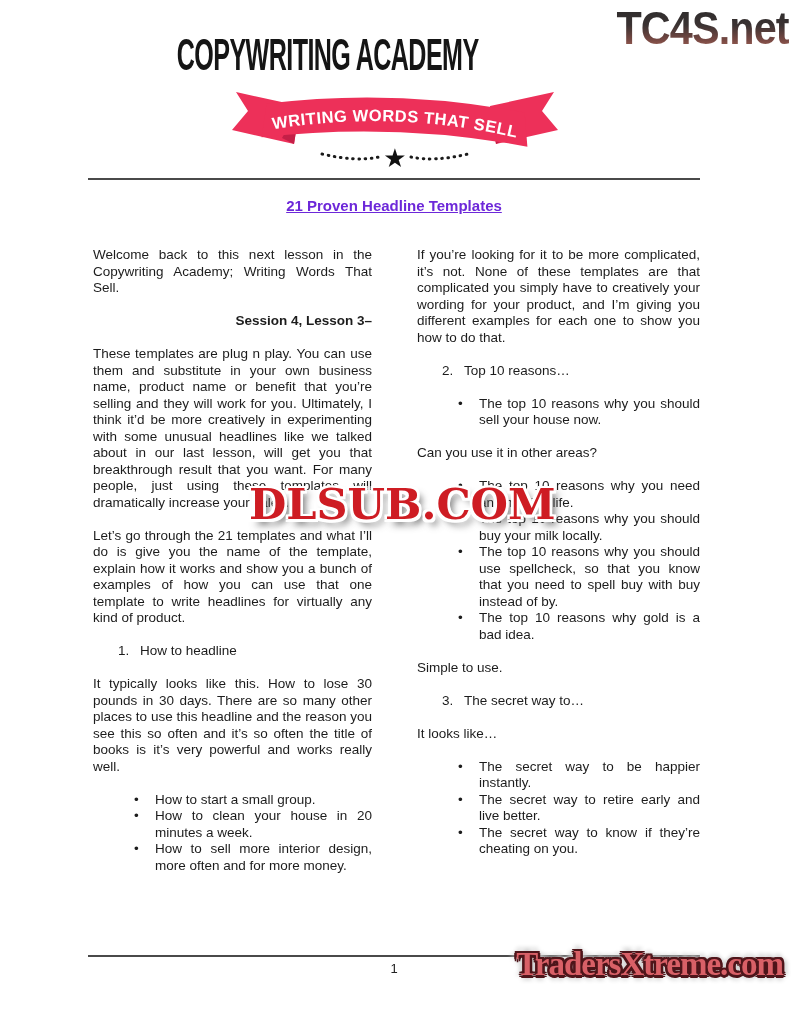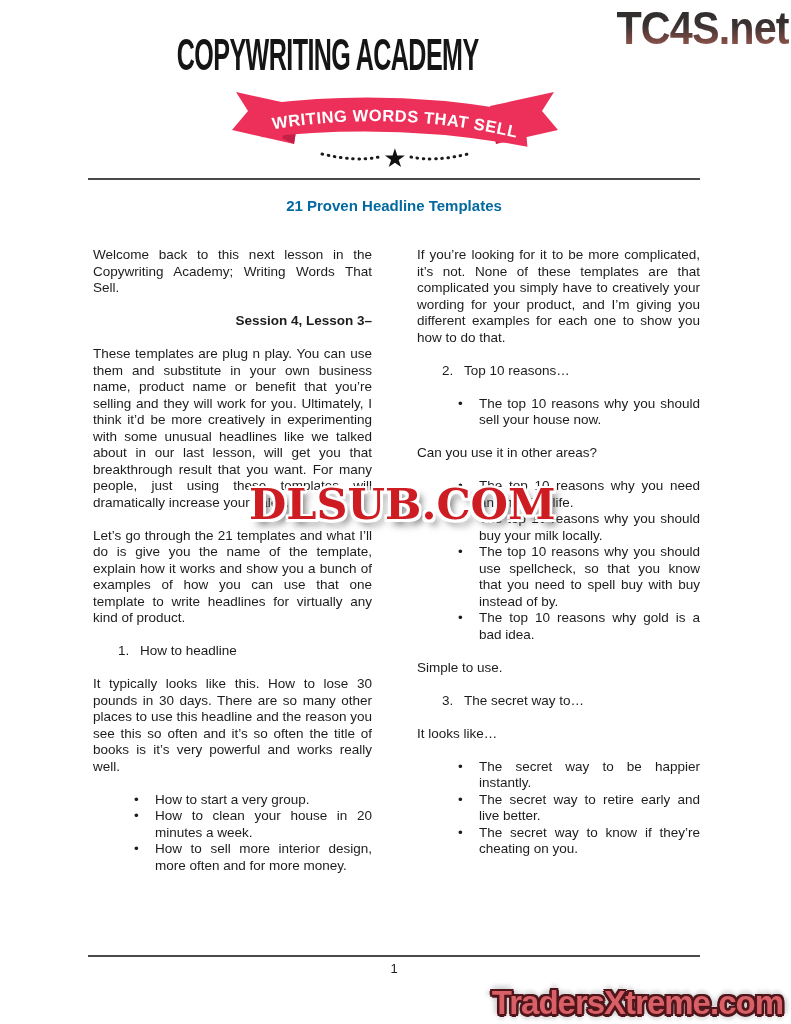--- a/index.html
+++ b/index.html
@@ -24,21 +24,21 @@
     -webkit-background-clip:text; background-clip:text; color:transparent;
     transform:scaleX(0.88); transform-origin:right top; letter-spacing:-1px;
   }
   .ribbon{position:absolute; top:82px; left:230px; width:330px; height:86px; z-index:4;}
   
   .rule{position:absolute; left:88px; width:612px; height:1.5px; background:#4a4a4a;}
   .rule-top{top:178px;}
   .rule-bottom{top:955px;}
   .doc-title{
     position:absolute; top:197px; left:88px; width:612px; text-align:center;
-    font-size:15px; font-weight:bold; color:#0369a1;
+    font-size:15px; font-weight:bold; color:#6d28d9;text-decoration:underline;
   }
   
   .columns{position:absolute; top:247px; left:93px; display:flex; gap:45px; font-size:13.5px; line-height:16.5px;}
   .col-left{width:279px;}
   .col-right{width:283px;}
   .para{margin:0 0 16.5px 0; text-align:justify; hyphens:none;}
   .para.bold{font-weight:bold; text-align:right;}
   .num-item{position:relative; padding-left:47px; margin:0 0 16.5px 0;}
   .num{position:absolute; left:25px; top:0;}
   ul.bullets{margin:0 0 16.5px 0; padding:0; list-style:none;}
@@ -49,27 +49,26 @@
     position:absolute; top:483px; left:249px; z-index:10;
     font-family:"DejaVu Serif", serif; font-weight:bold; font-size:43px; line-height:1;
     color:var(--dlsub-red,#ce1c23); letter-spacing:0px; white-space:nowrap;
     text-shadow:
       -2.5px -2.5px 0 #fff, 2.5px -2.5px 0 #fff, -2.5px 2.5px 0 #fff, 2.5px 2.5px 0 #fff,
       0 -2.5px 0 #fff, 0 2.5px 0 #fff, -2.5px 0 0 #fff, 2.5px 0 0 #fff,
       5px 6px 7px rgba(80,80,80,0.75);
   }
   .wm-traders{
     position:absolute; top:948px; right:8px; z-index:10;
-    font-family:Liberation Sans, sans-serif; font-weight:bold; font-size:33px; line-height:1;
+    font-family:Liberation Serif, serif; font-weight:bold; font-size:33px; line-height:1;
     color:var(--traders-red,#d96067); letter-spacing:-1px; white-space:nowrap;
     text-shadow:
       -2px -2px 0 #4e151a, 2px -2px 0 #4e151a, -2px 2px 0 #4e151a, 2px 2px 0 #4e151a,
       0 -2.5px 0 #4e151a, 0 2.5px 0 #4e151a, -2.5px 0 0 #4e151a, 2.5px 0 0 #4e151a,
       -5px 0 4px #cfcfcf, 5px 0 4px #cfcfcf, 0 5px 4px #cfcfcf, 0 -5px 4px #cfcfcf;
-    margin-top: 38px;
   }
   
   .page-number{
     position:absolute; top:961px; left:88px; width:612px; text-align:center;
     font-size:13px; color:#222;
   }
 </style>
 </head>
 <body>
 
@@ -109,21 +108,21 @@
 
   <div class="columns">
     <div class="col-left" id="left-col">
         <p class="para">Welcome back to this next lesson in the Copywriting Academy; Writing Words That Sell.</p>
         <p class="para bold">Session 4, Lesson 3–</p>
         <p class="para">These templates are plug n play. You can use them and substitute in your own business name, product name or benefit that you’re selling and they will work for you. Ultimately, I think it’d be more creatively in experimenting with some unusual headlines like we talked about in our last lesson, will get you that breakthrough result that you want. For many people, just using these templates will dramatically increase your sales.</p>
         <p class="para">Let’s go through the 21 templates and what I’ll do is give you the name of the template, explain how it works and show you a bunch of examples of how you can use that one template to write headlines for virtually any kind of product.</p>
         <div class="num-item"><span class="num">1.</span><span class="num-text">How to headline</span></div>
         <p class="para">It typically looks like this. How to lose 30 pounds in 30 days. There are so many other places to use this headline and the reason you see this so often and it’s so often the title of books is it’s very powerful and works really well.</p>
         <ul class="bullets">
-          <li>How to start a very group.</li>
+          <li>How to start a small group.</li>
           <li>How to clean your house in 20 minutes a week.</li>
           <li>How to sell more interior design, more often and for more money.</li>
         </ul>
       </div>
     <div class="col-right" id="right-col">
         <p class="para">If you’re looking for it to be more complicated, it’s not. None of these templates are that complicated you simply have to creatively your wording for your product, and I’m giving you different examples for each one to show you how to do that.</p>
         <div class="num-item"><span class="num">2.</span><span class="num-text">Top 10 reasons…</span></div>
         <ul class="bullets">
           <li>The top 10 reasons why you should sell your house now.</li>
         </ul>

